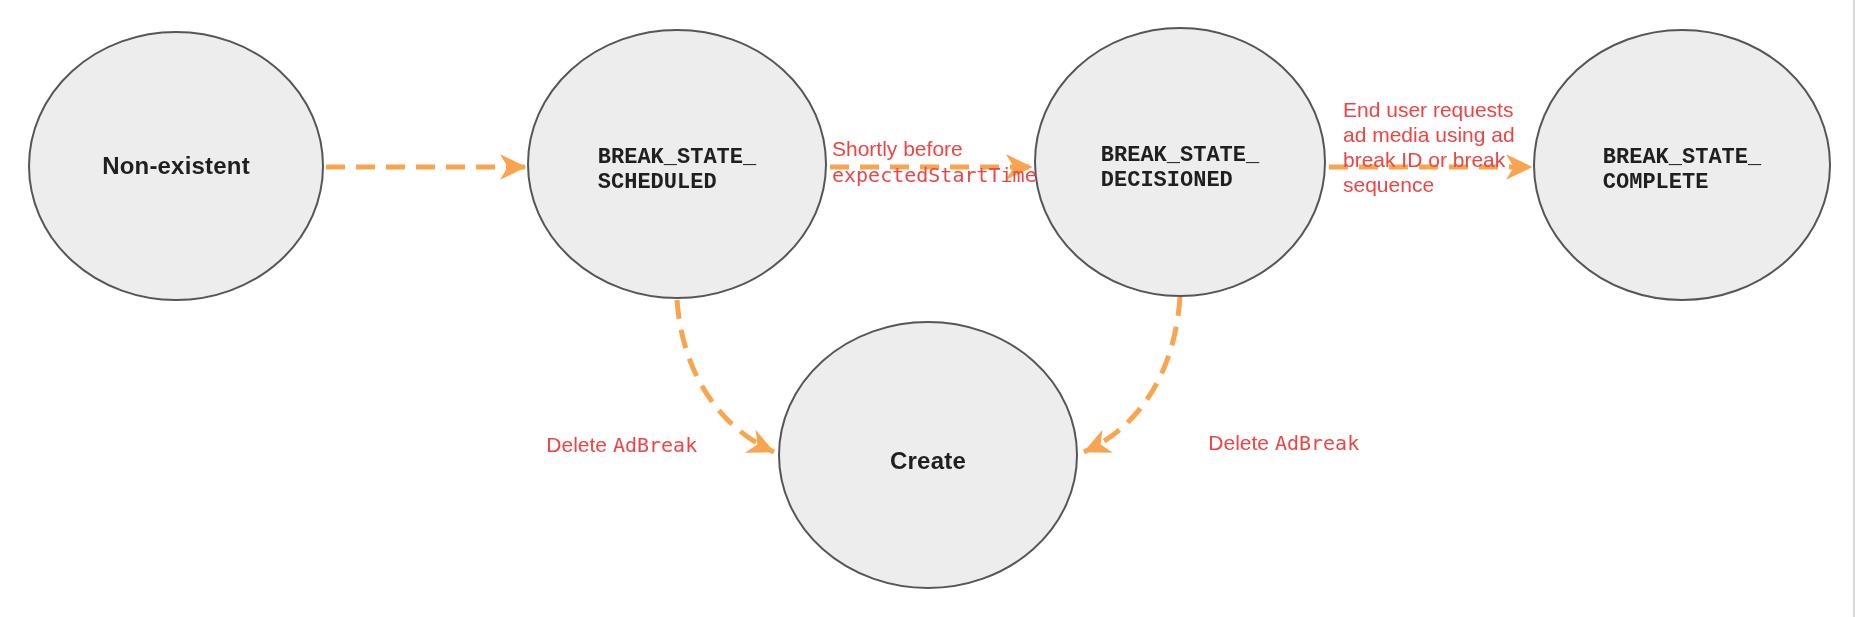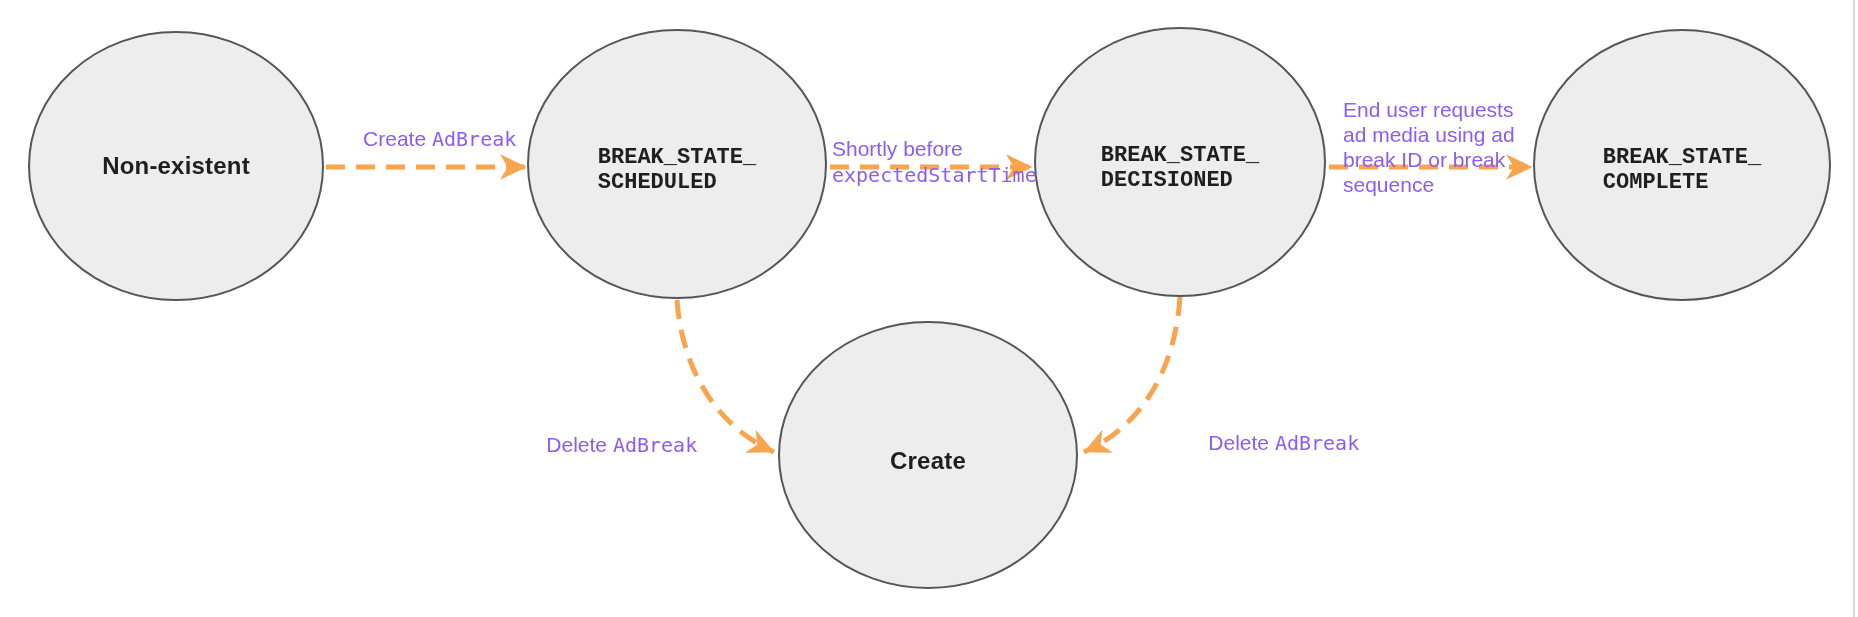--- a/index.html
+++ b/index.html
@@ -20,21 +20,21 @@
     white-space:pre-line;
   }
   .node-label.sans{font-size:24px;line-height:28px;letter-spacing:.2px;}
   .node-label.mono{
     font-family:Liberation Mono, monospace;
     font-size:22px;line-height:25px;
   }
   .edge-label{
     position:absolute;
     font-size:21px;line-height:26px;
-    color:#8b5cf6;
+    color:#ef4444;
     white-space:pre;
   }
   .edge-label .code{
     font-family:"DejaVu Sans Mono",monospace;
     font-size:20px;
   }
   .edge-label.center{transform:translateX(-50%);}
   .edge-label.stacked .plain,
   .edge-label.stacked .code{display:block;}
   .edge-label.wrapped .plain{display:block;white-space:pre-line;line-height:25px;}
@@ -68,23 +68,20 @@
 
   <div class="node-label sans" style="left:176px;top:166px">Non-existent</div>
   <div class="node-label mono" style="left:677px;top:170px">BREAK_STATE_
 SCHEDULED</div>
   <div class="node-label mono" style="left:1180px;top:168px">BREAK_STATE_
 DECISIONED</div>
   <div class="node-label mono" style="left:1682px;top:170px">BREAK_STATE_
 COMPLETE</div>
   <div class="node-label sans" style="left:928px;top:461px">Create</div>
 
-  <div class="edge-label center" style="left:428px;top:100px">
-    <span class="plain">Create </span><span class="code">AdBreak</span>
-  </div>
 
   <div class="edge-label stacked" style="left:832px;top:84px">
     <span class="plain">Shortly before</span><span class="code">expectedStartTime</span>
   </div>
 
   <div class="edge-label wrapped" style="left:1343px;top:45px">
     <span class="plain">End user requests
 ad media using ad
 break ID or break
 sequence</span>

